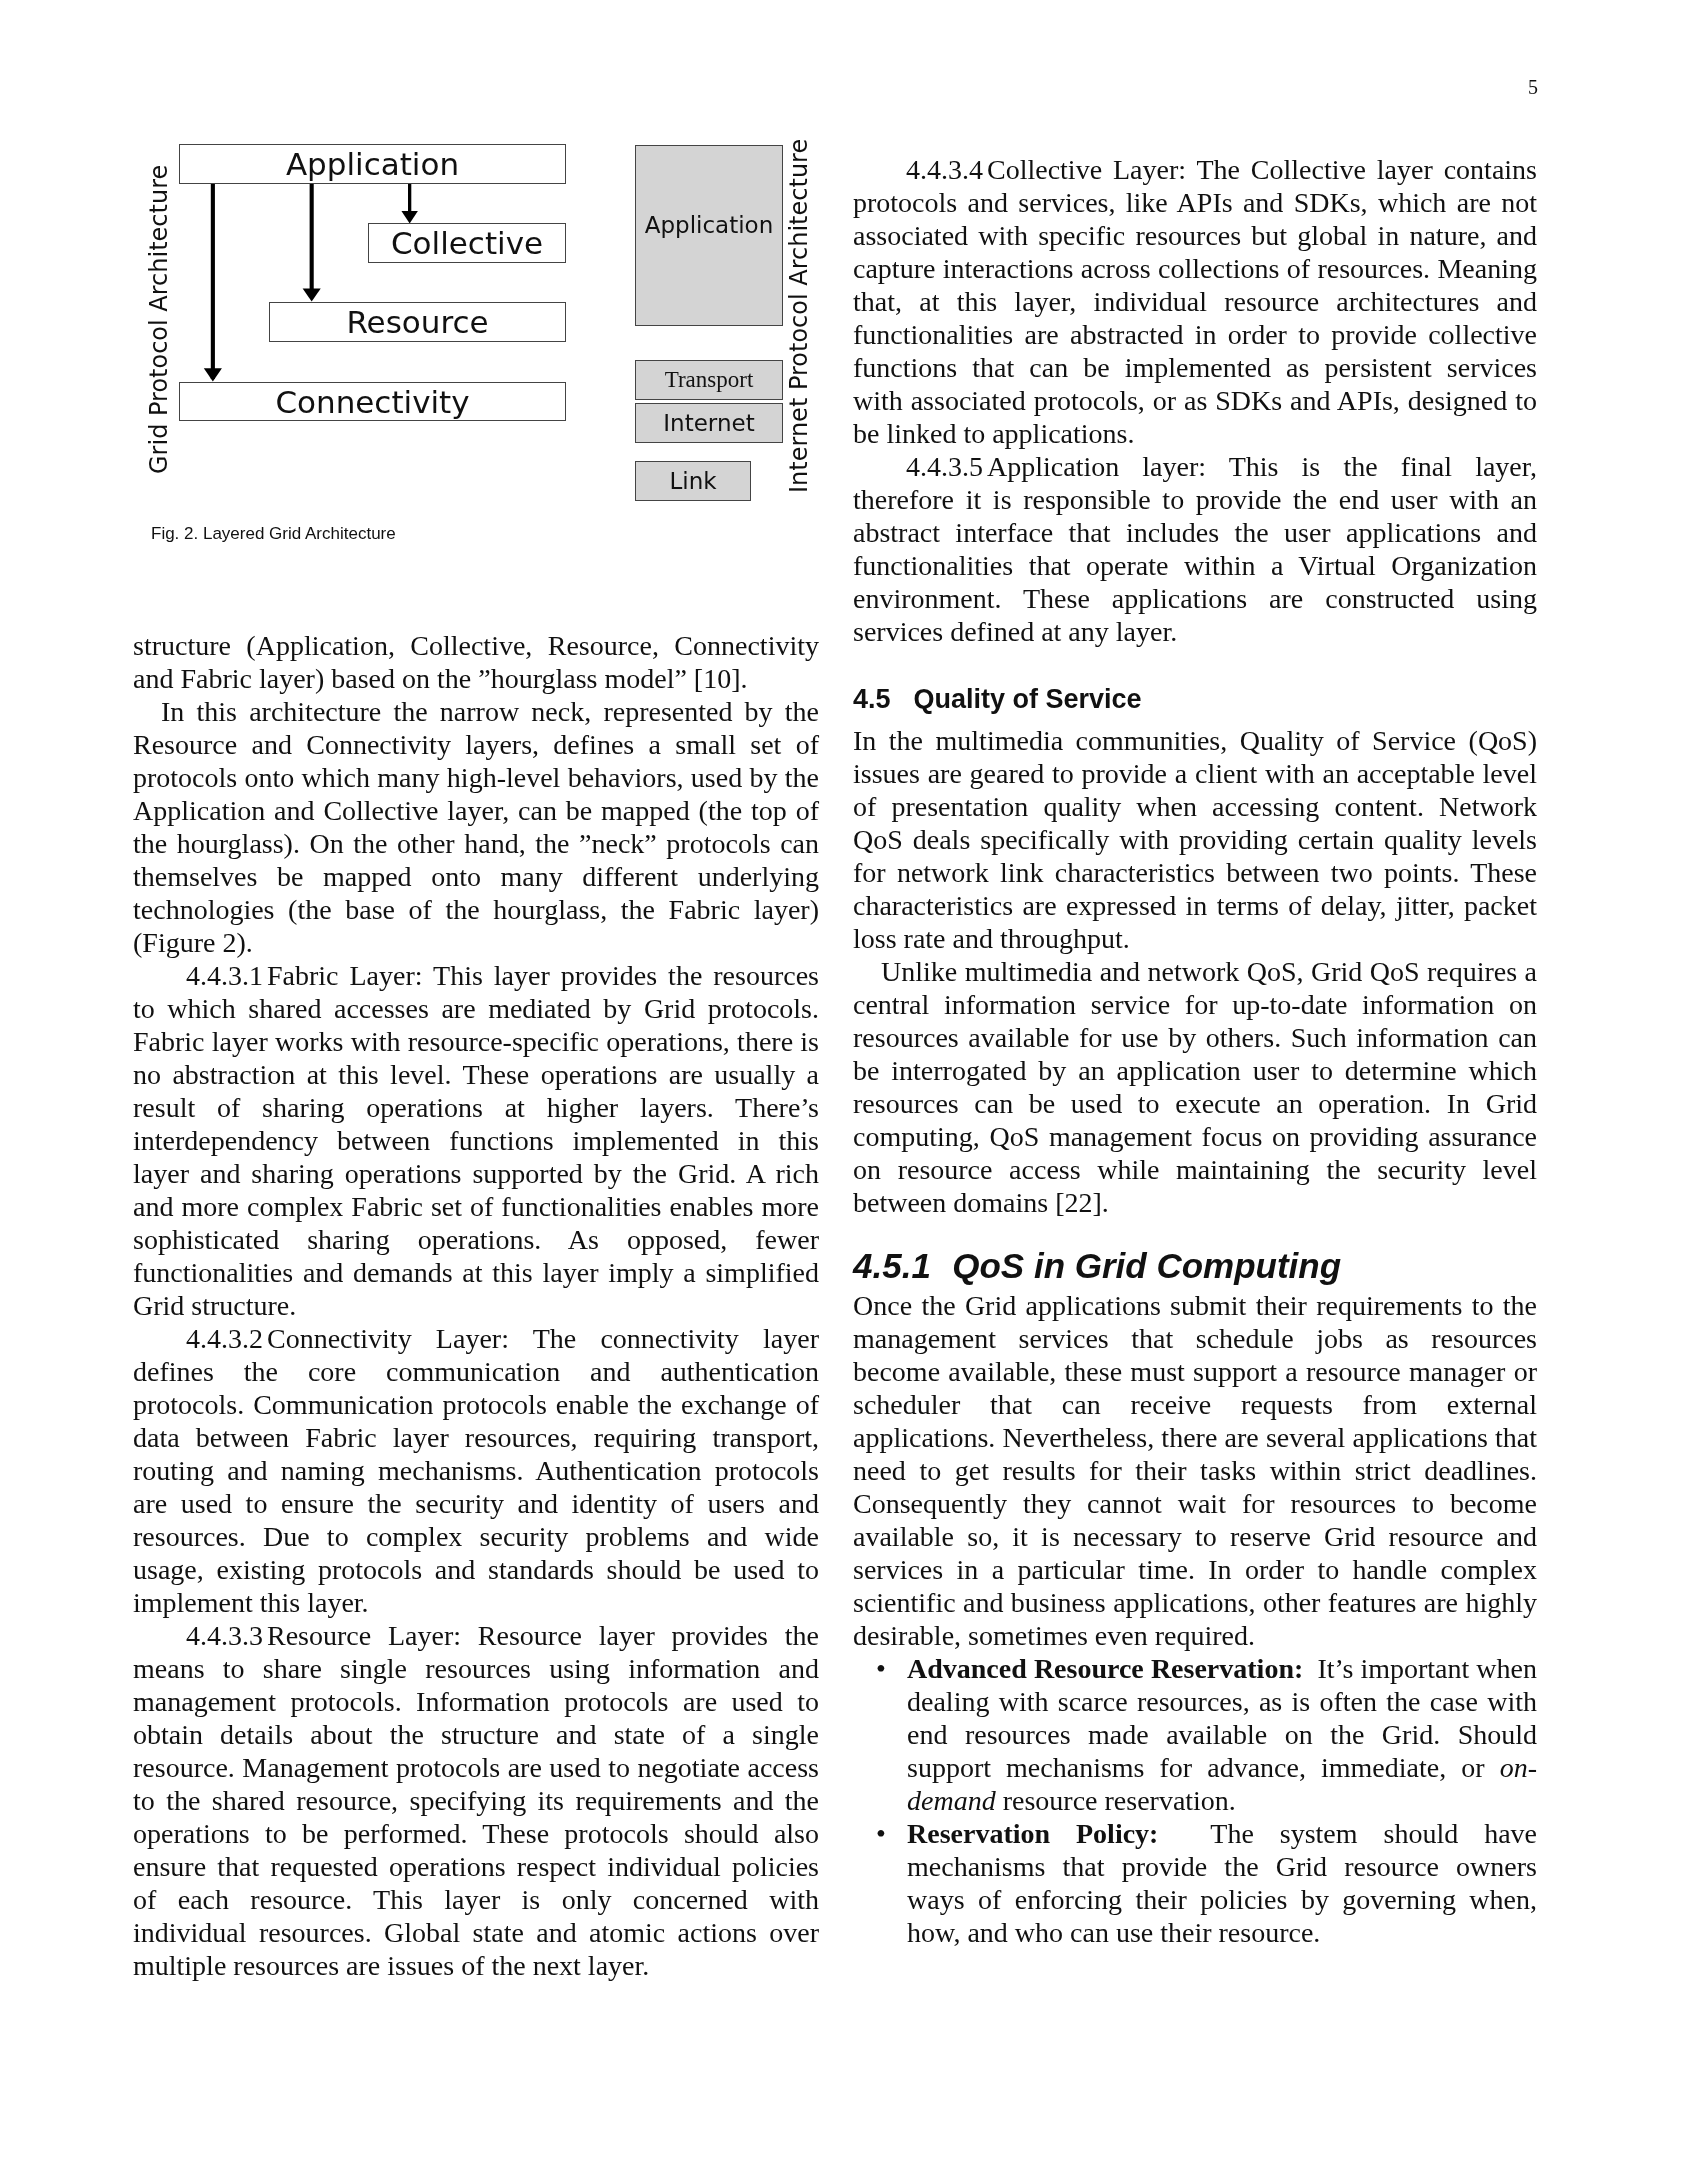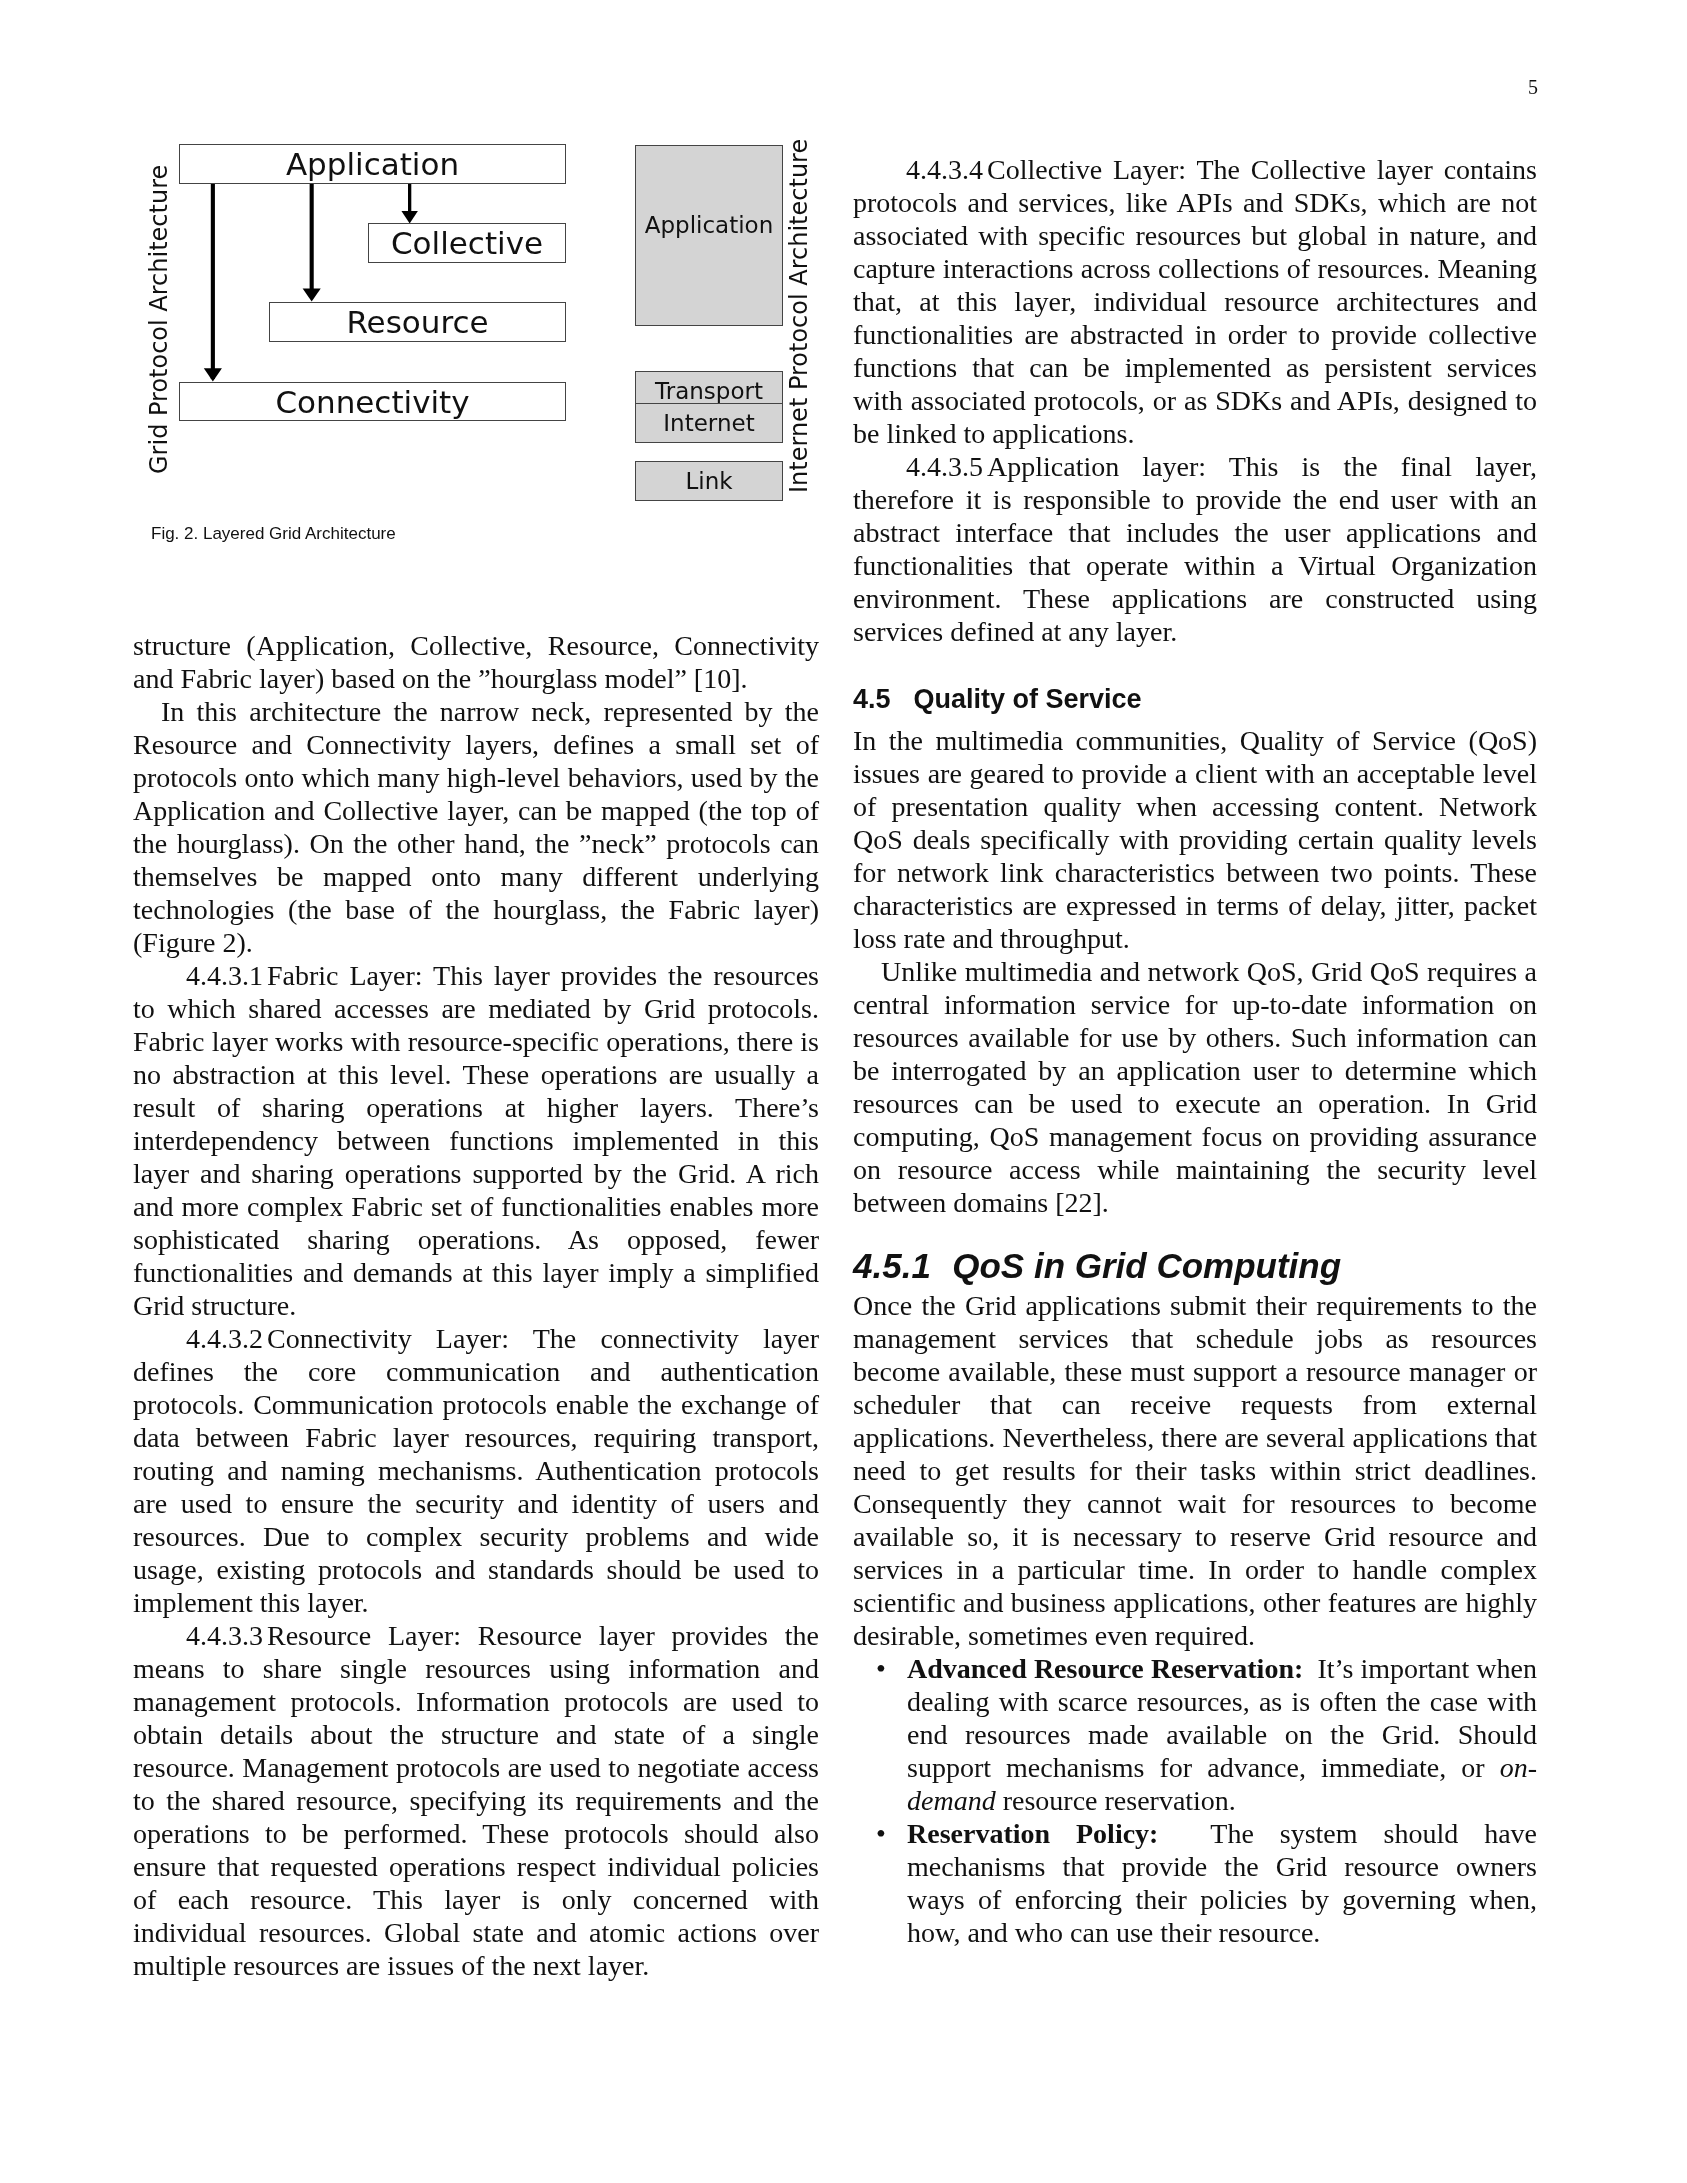--- a/index.html
+++ b/index.html
@@ -60,23 +60,23 @@
   <div class="vlabel" style="left:13px; top:342px; transform:rotate(-90deg);">Grid Protocol Architecture</div>
 
   <div class="gbox" style="left:47px; top:11.5px; width:387px; height:40px;">Application</div>
   <div class="gbox" style="left:236px; top:91px; width:198px; height:40px;">Collective</div>
   <div class="gbox" style="left:137px; top:170px; width:297px; height:40px;">Resource</div>
   <div class="gbox" style="left:47px; top:250px; width:387px; height:39px;">Connectivity</div>
 
   <div class="ibox" style="left:503px; top:13px; width:148px; height:181px; align-items:flex-start; padding-top:66px;">
     <span>Application</span>
   </div>
-  <div class="ibox" style="left:503px; top:239px; width:148px; height:40px;">Transport</div>
+  <div class="ibox" style="left:503px; top:228px; width:148px; height:40px;font-family:Liberation Serif, serif;">Transport</div>
   <div class="ibox" style="left:503px; top:271px; width:148px; height:40px;">Internet</div>
-  <div class="ibox" style="left:503px; top:329px; width:148px; height:40px;">Link</div>
+  <div class="ibox" style="left:503px; top:329px; width:116px; height:40px;">Link</div>
 
   <div class="vlabel" style="left:653px; top:361px; transform:rotate(-90deg);">Internet Protocol Architecture</div>
 </div>
 
 <div id="caption" class="sans">Fig. 2.  Layered Grid Architecture</div>
 
 <div id="left-col" class="col serif">
   <p>structure (Application, Collective, Resource, Connectivity and Fabric layer) based on the ”hourglass model” [10].</p>
   <p class="indent gap">In this architecture the narrow neck, represented by the Resource and Connectivity layers, defines a small set of protocols onto which many high-level behaviors, used by the Application and Collective layer, can be mapped (the top of the hourglass). On the other hand, the ”neck” protocols can themselves be mapped onto many different underlying technologies (the base of the hourglass, the Fabric layer) (Figure 2).</p>
   <p class="subsec"><span class="num">4.4.3.1</span><span>Fabric Layer: This layer provides the resources to which shared accesses are mediated by Grid protocols. Fabric layer works with resource-specific operations, there is no abstraction at this level. These operations are usually a result of sharing operations at higher layers. There’s interdependency between functions implemented in this layer and sharing operations supported by the Grid. A rich and more complex Fabric set of functionalities enables more sophisticated sharing operations. As opposed, fewer functionalities and demands at this layer imply a simplified Grid structure.</span></p>

